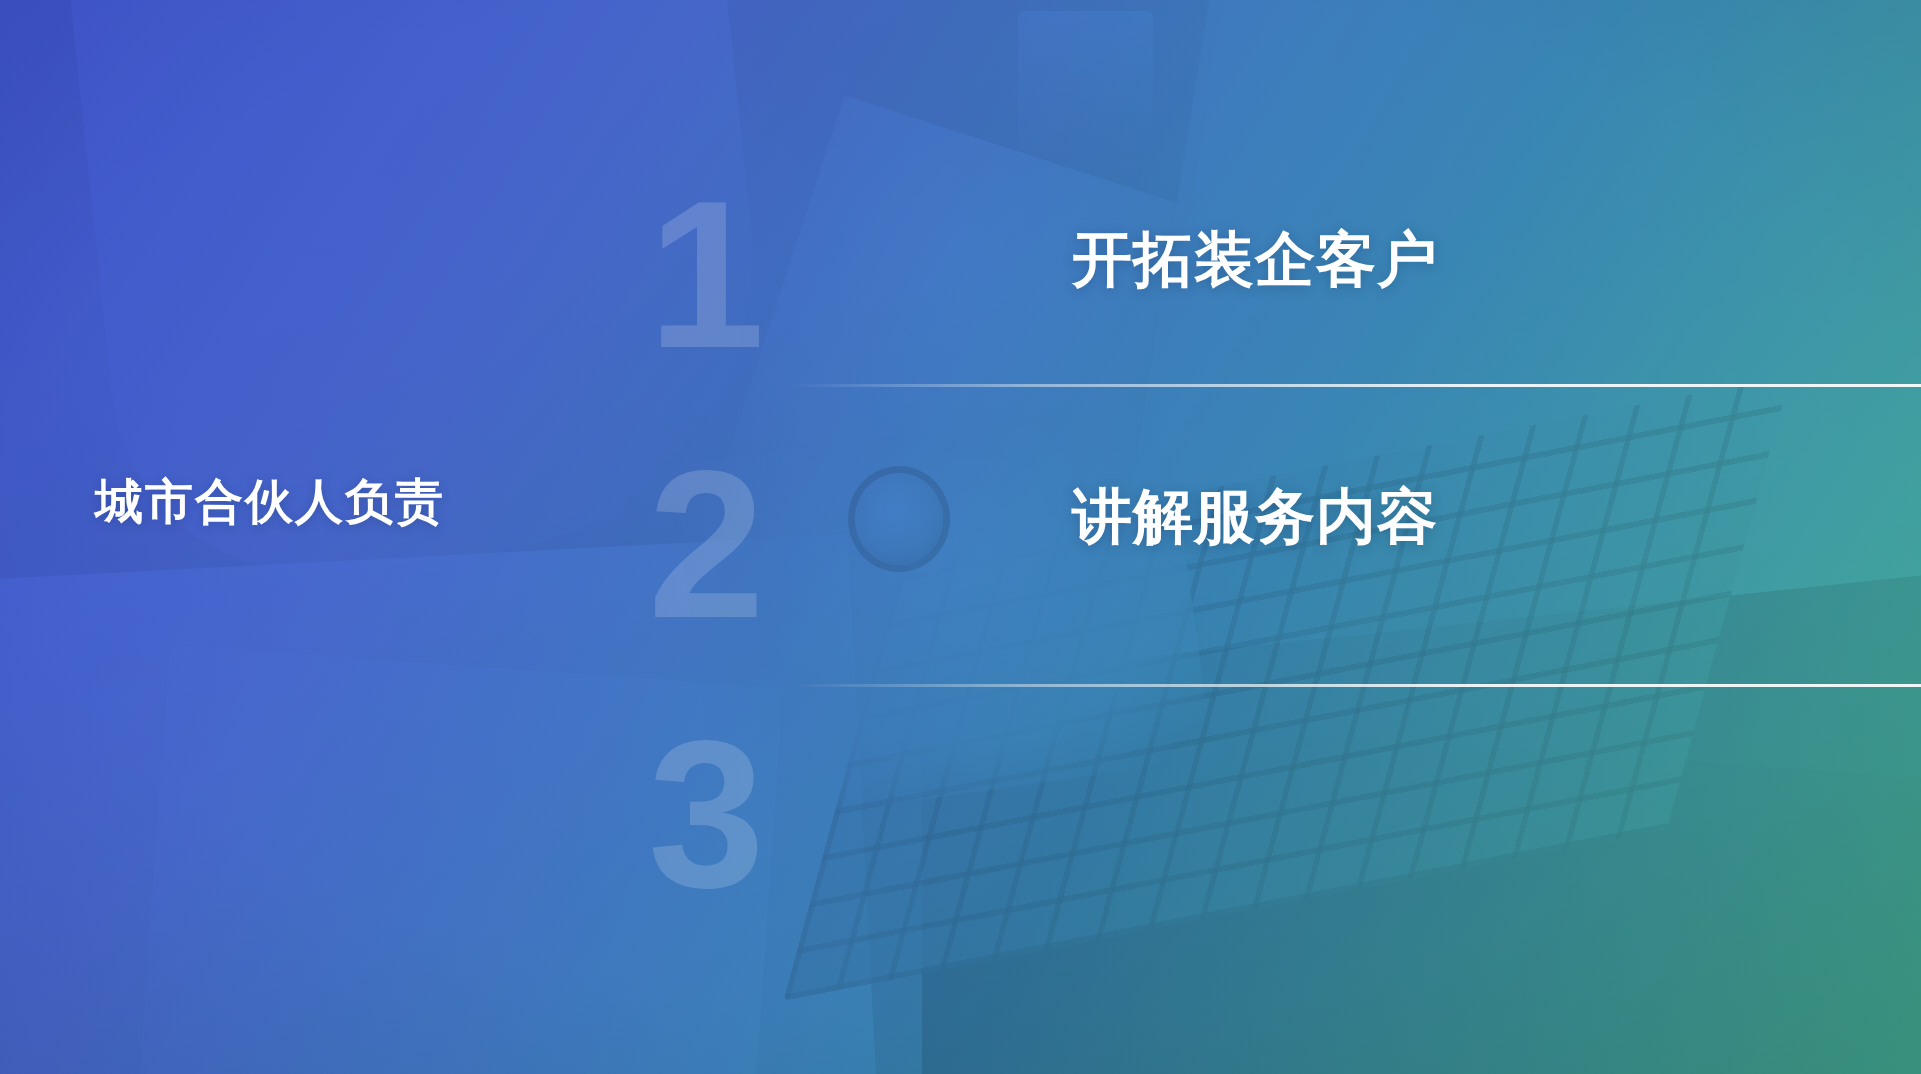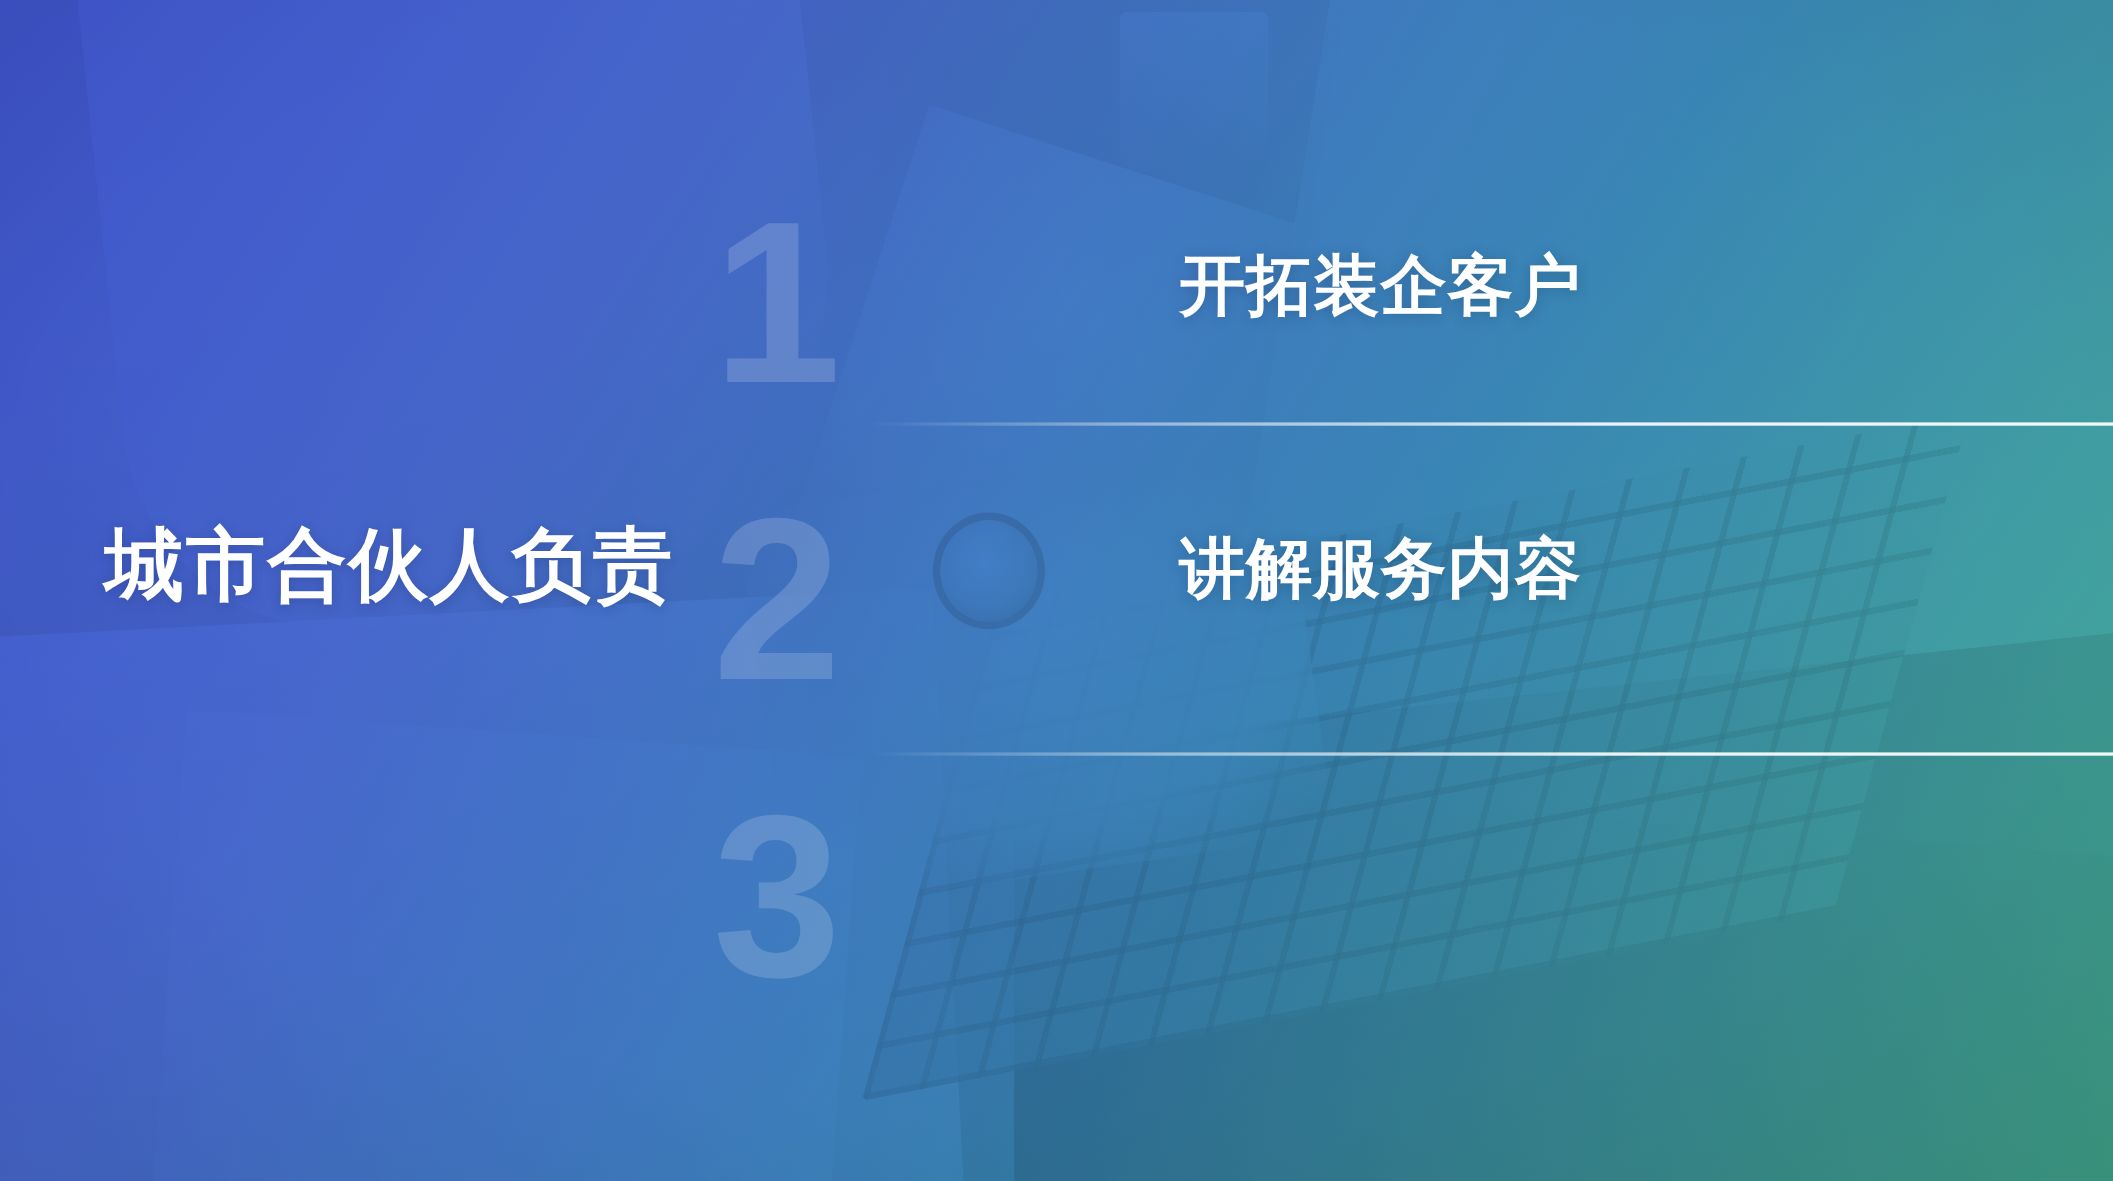--- a/index.html
+++ b/index.html
@@ -146,21 +146,21 @@
     opacity: .55;
   }
 
   
   .content { position: absolute; inset: 0; }
 
   .main-title {
     position: absolute;
     left: 95px;
     top: 478px;
-    font-size: 72px;
+    font-size: 48px;
     font-weight: 700;
     color: #ffffff;
     letter-spacing: 2px;
     line-height: 1;
     white-space: nowrap;
     text-shadow: 0 2px 10px rgba(20,40,90,.25);
   }
 
   .ghost-num {
     position: absolute;

